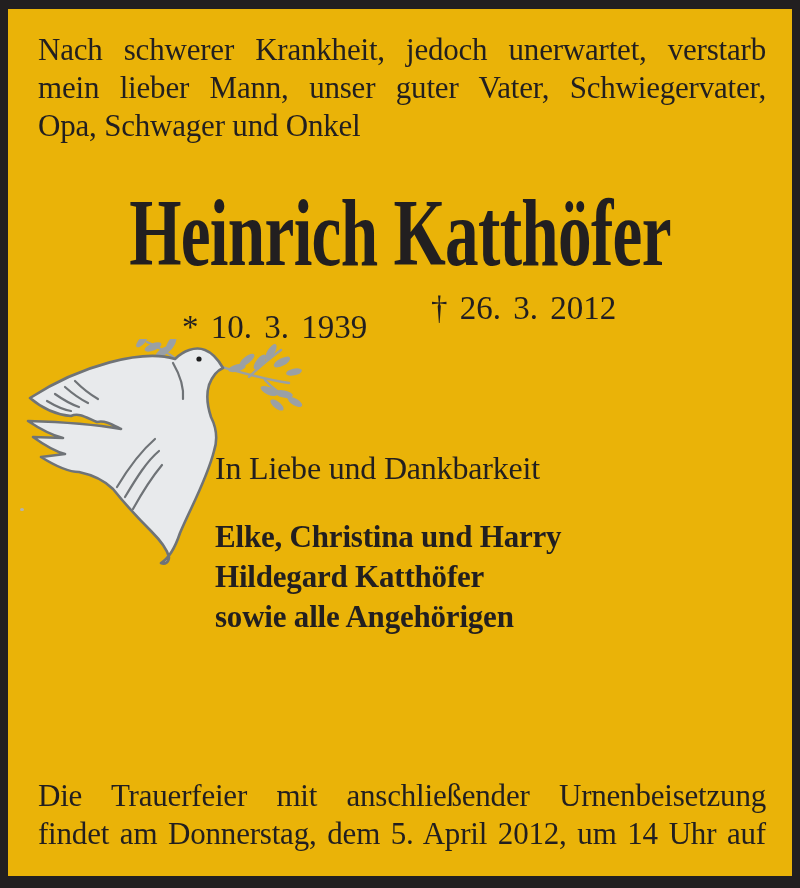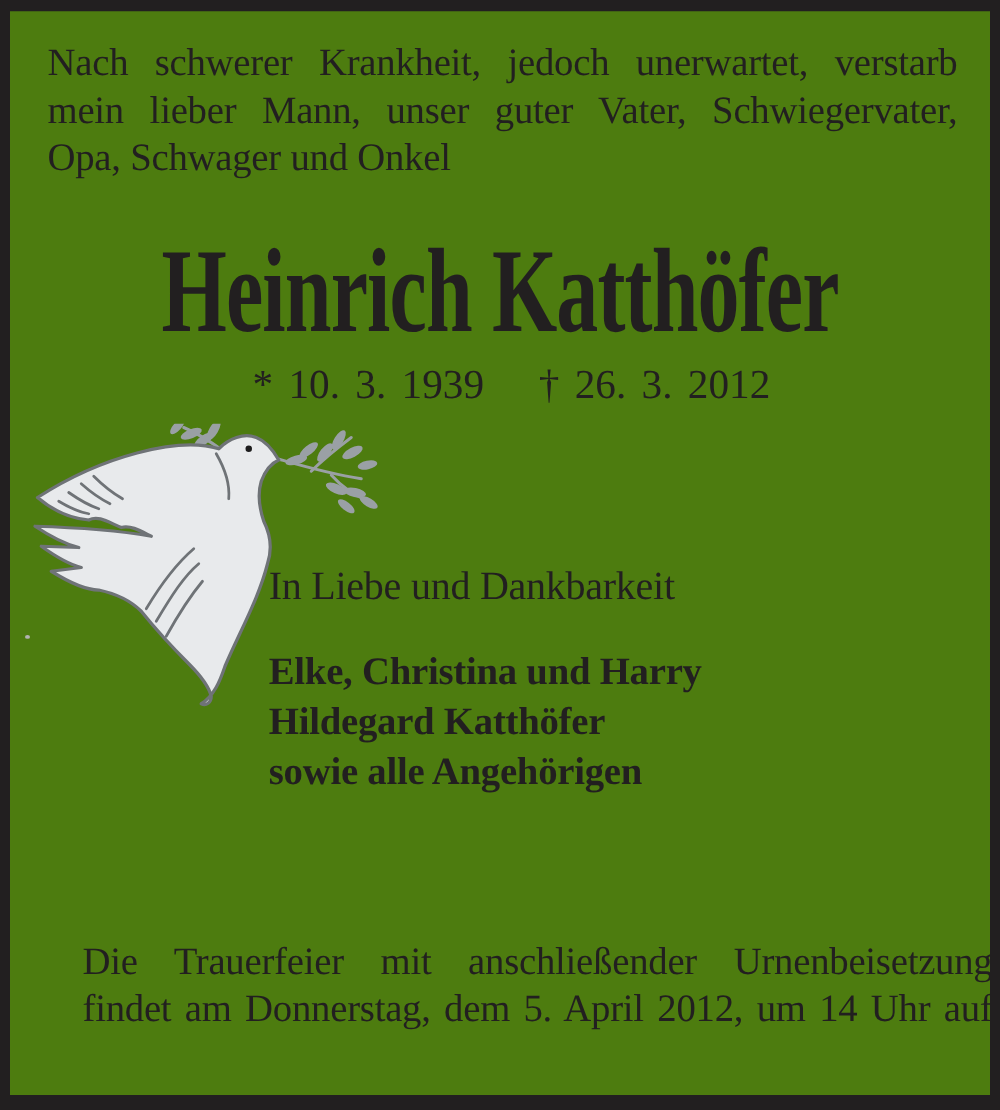--- a/index.html
+++ b/index.html
@@ -3,21 +3,21 @@
 <meta charset="utf-8">
 <style>
   html,body{margin:0;padding:0;background:#ffffff;}
   .sheet{
     position:relative;
     width:800px;height:888px;
     box-sizing:border-box;
     border-style:solid;
     border-color:#221f20;
     border-width:9px 8px 12px 8px;
-    background:#4d7c0f;
+    background:#eab308;
     font-family:"Liberation Serif","DejaVu Serif",serif;
     color:#221f20;
     overflow:hidden;
   }
   .abs{position:absolute;}
   .bodytext{
     font-size:31px;
     line-height:38px;
     letter-spacing:-0.2px;
   }
@@ -28,27 +28,27 @@
     margin:0;
     font-size:96px;font-weight:bold;
     line-height:100px;
     text-align:center;
     letter-spacing:-1px;
     transform:scaleX(0.70);
     transform-origin:50% 50%;
     white-space:nowrap;
   }
   .dates{left:0;top:281px;width:100%;height:40px;font-size:33px;line-height:36px;}
-  .dates .birth{position:absolute;left:194px;word-spacing:4px;}
+  .dates .birth{position:absolute;left:174px;word-spacing:4px;margin-top:19px;}
   .dates .death{position:absolute;left:423px;word-spacing:4px;text-align:center;}
   .dove{left:5px;top:330px;}
   .closing{left:207px;top:440px;font-size:32px;line-height:38px;letter-spacing:-0.2px;}
   .mourners{left:207px;top:508px;font-size:31px;line-height:40px;font-weight:bold;letter-spacing:-0.2px;}
   .address{left:30px;top:685px;font-size:31px;line-height:38px;letter-spacing:-0.2px;}
-  .funeral{left:30px;top:741px;width:728px;margin-left:28px;}
+  .funeral{left:30px;top:768px;width:728px;}
   .speck{left:12px;top:499px;width:4px;height:3px;background:#b3b3b3;border-radius:50%;}
 </style>
 </head>
 <body>
 
 <div class="sheet">
 
   <div class="abs bodytext intro">
     <div class="jline">Nach schwerer Krankheit, jedoch unerwartet, verstarb</div>
     <div class="jline">mein lieber Mann, unser guter Vater, Schwiegervater,</div>

